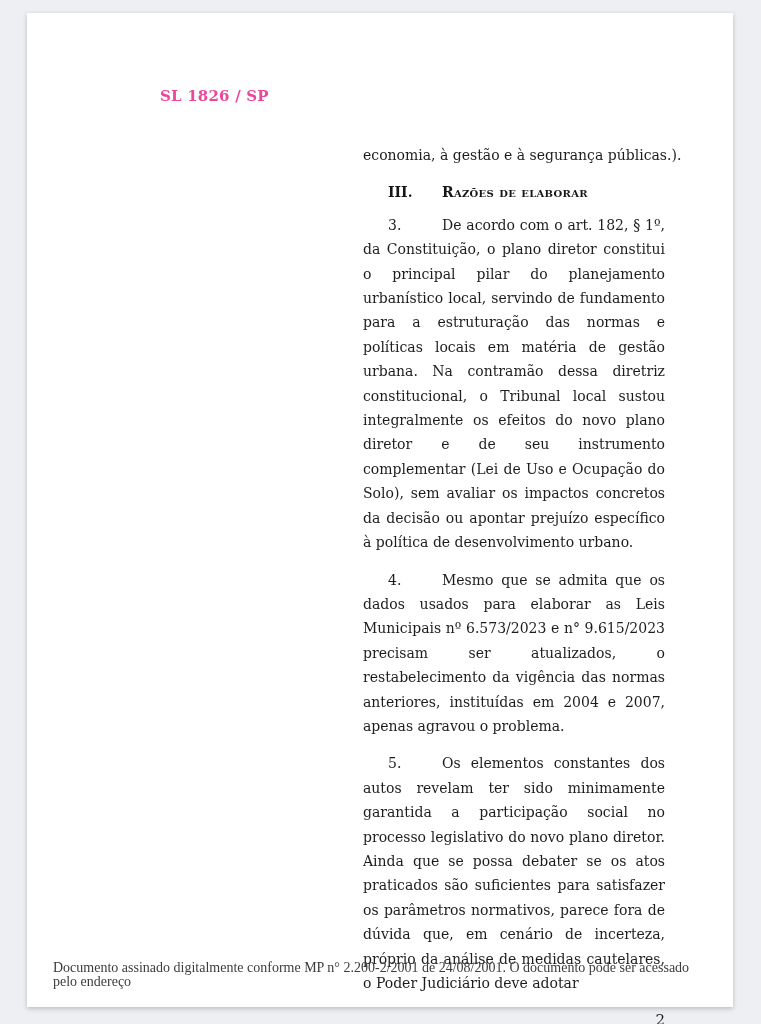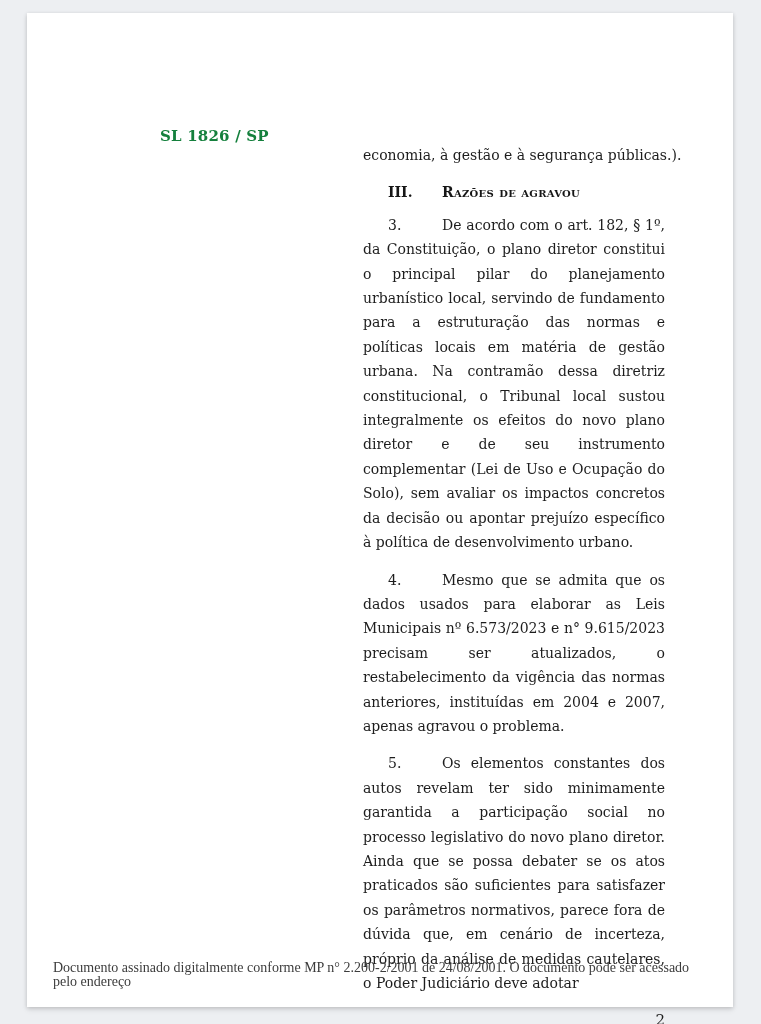--- a/index.html
+++ b/index.html
@@ -24,23 +24,22 @@
     background: #ffffff;
     box-shadow: 0 1px 4px rgba(0,0,0,0.16), 0 3px 6px rgba(0,0,0,0.08);
   }
   .case-number {
     position: absolute;
     left: 133px;
     top: 74px;
     font-family: "DejaVu Serif", serif;
     font-size: 15px;
     font-weight: bold;
-    color: #15803d;
+    color: #ec4899;
     letter-spacing: 0.2px;
-    margin-top: 40px;
   }
   .column {
     position: absolute;
     left: 336px;
     top: 130px;
     width: 302px;
     font-family: "DejaVu Serif", serif;
     font-size: 14px;
     line-height: 24.4px;
     color: #1d1d1d;
@@ -96,21 +95,21 @@
 <div class="canvas">
   <div class="page">
 
     <div class="case-number">SL 1826 / SP</div>
 
     <div class="column">
 
       <p class="quote-end">economia, à gestão e à segurança públicas.).</p>
 
       <p class="section-heading">
-        <span class="pnum">III.</span><span class="section-title">Razões de agravou</span>
+        <span class="pnum">III.</span><span class="section-title">Razões de elaborar</span>
       </p>
 
       <p class="para">
         <span class="pnum">3.</span><span>De acordo com o art. 182, § 1º, da Constituição, o plano diretor constitui o principal pilar do planejamento urbanístico local, servindo de fundamento para a estruturação das normas e políticas locais em matéria de gestão urbana. Na contramão dessa diretriz constitucional, o Tribunal local sustou integralmente os efeitos do novo plano diretor e de seu instrumento complementar (Lei de Uso e Ocupação do Solo), sem avaliar os impactos concretos da decisão ou apontar prejuízo específico à política de desenvolvimento urbano.</span>
       </p>
 
       <p class="para">
         <span class="pnum">4.</span><span>Mesmo que se admita que os dados usados para elaborar as Leis Municipais nº 6.573/2023 e n° 9.615/2023 precisam ser atualizados, o restabelecimento da vigência das normas anteriores, instituídas em 2004 e 2007, apenas agravou o problema.</span>
       </p>
 

